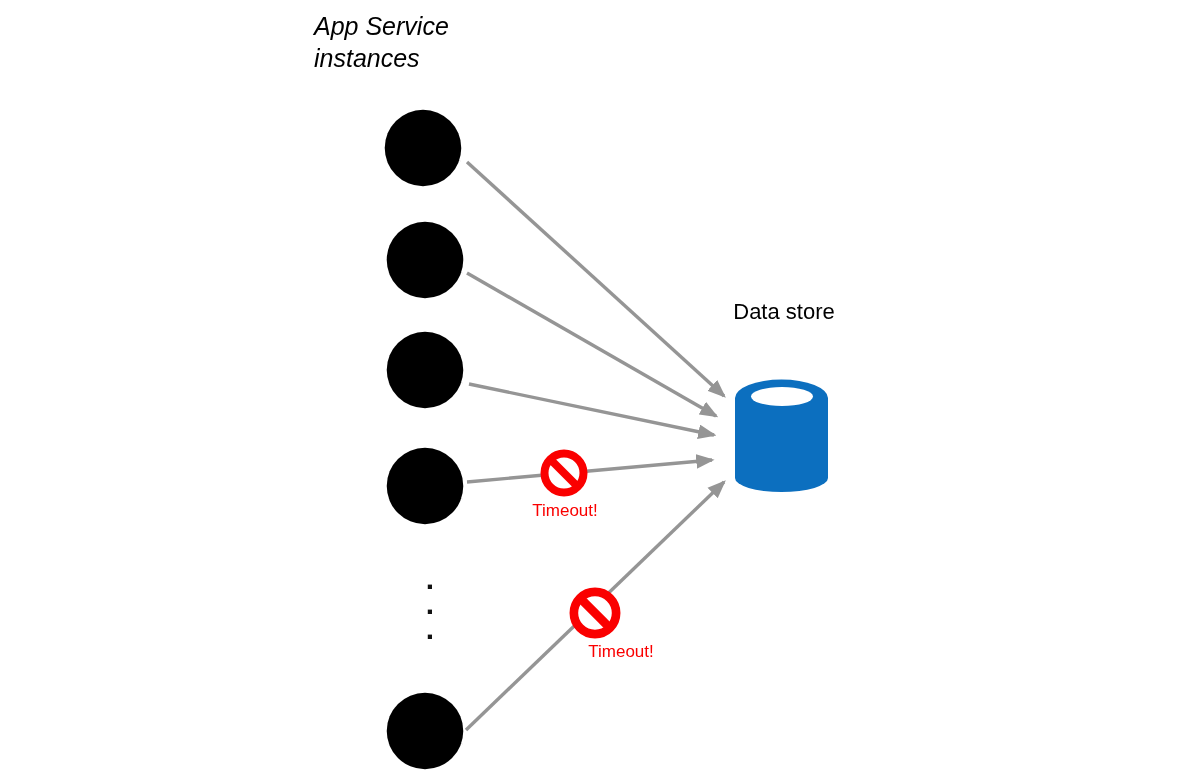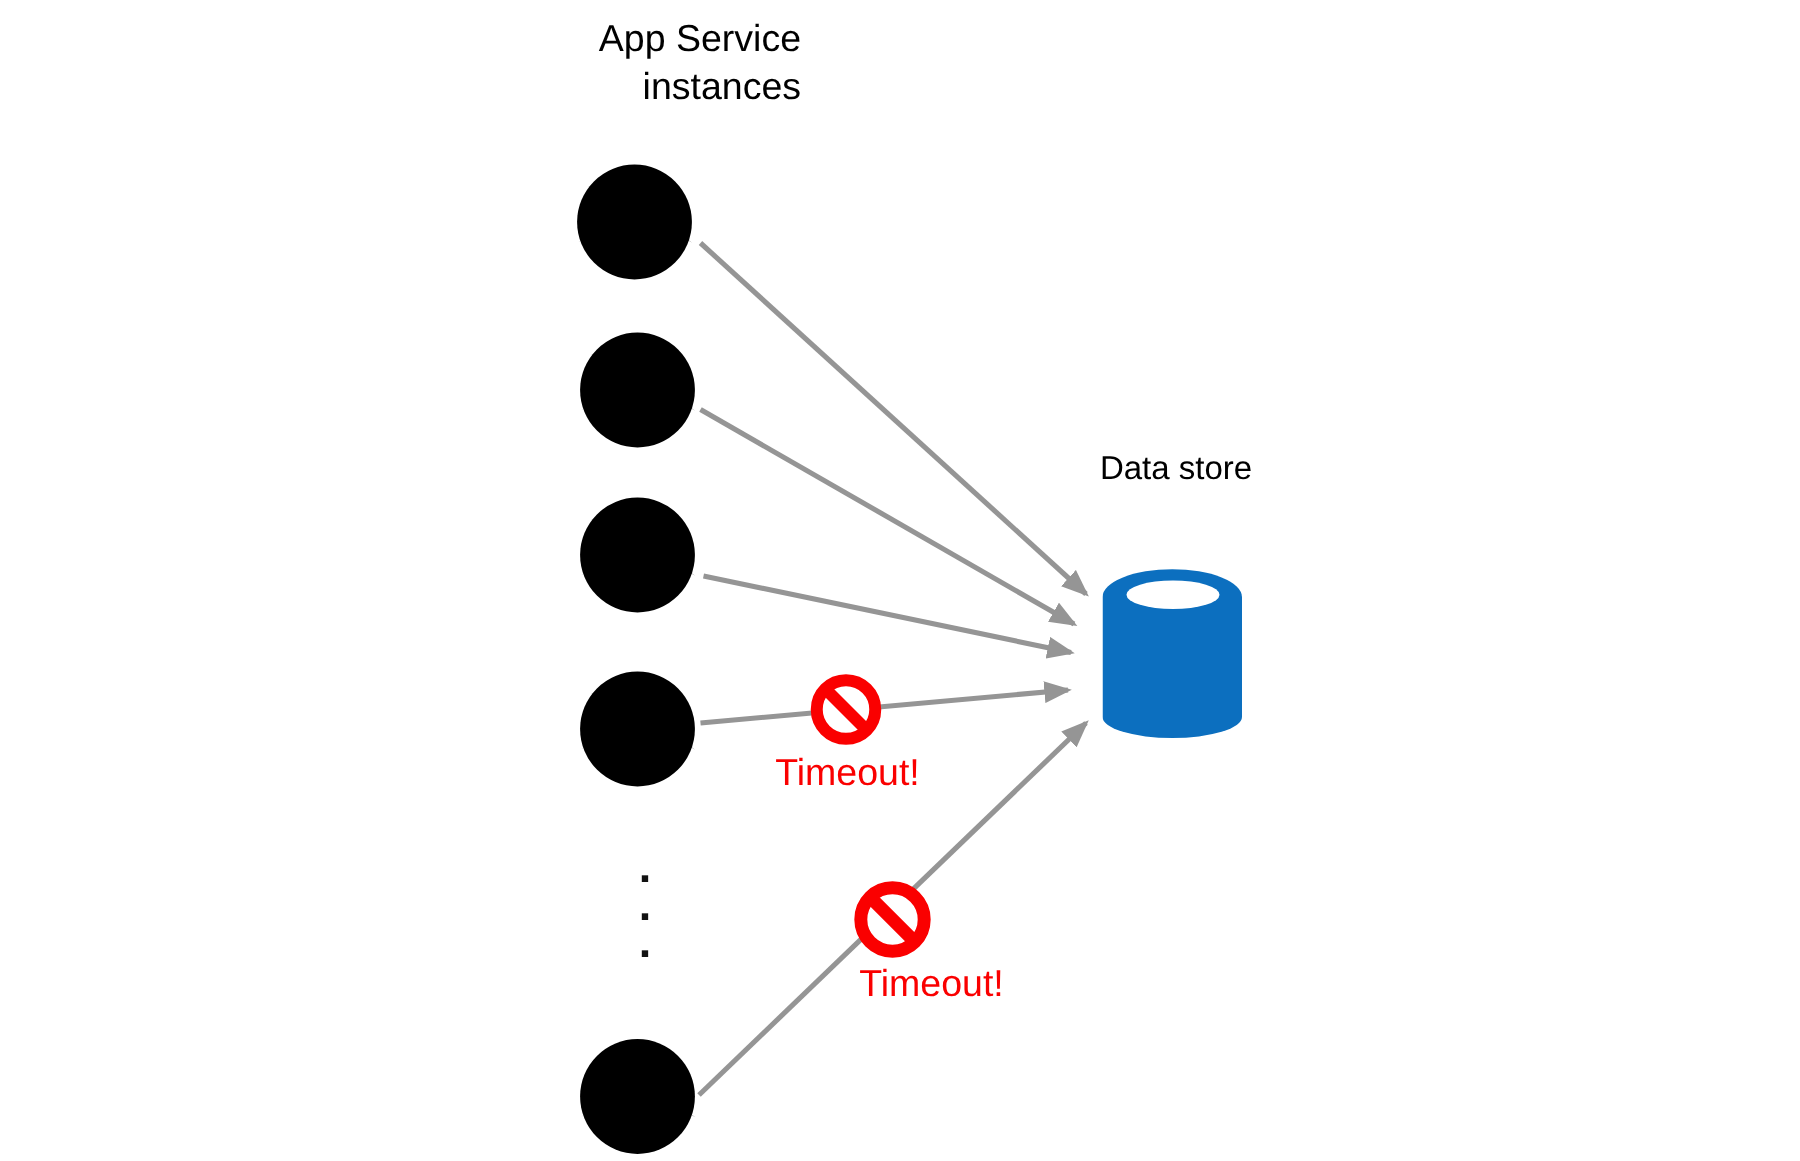--- a/index.html
+++ b/index.html
@@ -9,25 +9,26 @@
     height: 774px;
     background: #ffffff;
     overflow: hidden;
     font-family: "Liberation Sans", "DejaVu Sans", sans-serif;
     color: var(--text-color, #000);
   }
   .abs { position: absolute; }
 
   .diagram-title {
     left: 314px; top: 10px; width: 220px;
-    text-align: right;
+    text-align: left;
     font-size: 25px;
     line-height: 32px;
     color: var(--text-color, #000);
     white-space: pre-line;
+    font-style: italic;
   }
   .datastore-label {
     left: 714px; top: 299px; width: 140px;
     text-align: center;
     font-size: 22px;
     color: var(--text-color, #000);
   }
 
   .appsvc { width: 86px; height: 86px; }
 
@@ -37,21 +38,21 @@
 
   .cylinder-body { fill: var(--data-store-blue, #0c6fbf); }
   .cylinder-hole { fill: #ffffff; }
 
   .no-entry .disc  { fill: #ffffff; stroke: var(--timeout-red, #fa0000); }
   .no-entry .slash { stroke: var(--timeout-red, #fa0000); }
 
   .timeout-label {
     width: 160px;
     text-align: center;
-    font-size: 25px;
+    font-size: 17px;
     color: var(--timeout-red, #fa0000);
   }
 
   .ellipsis { left: 414px; top: 566px; width: 32px; text-align: center; }
   .ellipsis .dot {
     font-size: 30px;
     font-weight: 700;
     line-height: 25px;
     height: 25px;
     color: #111111;

